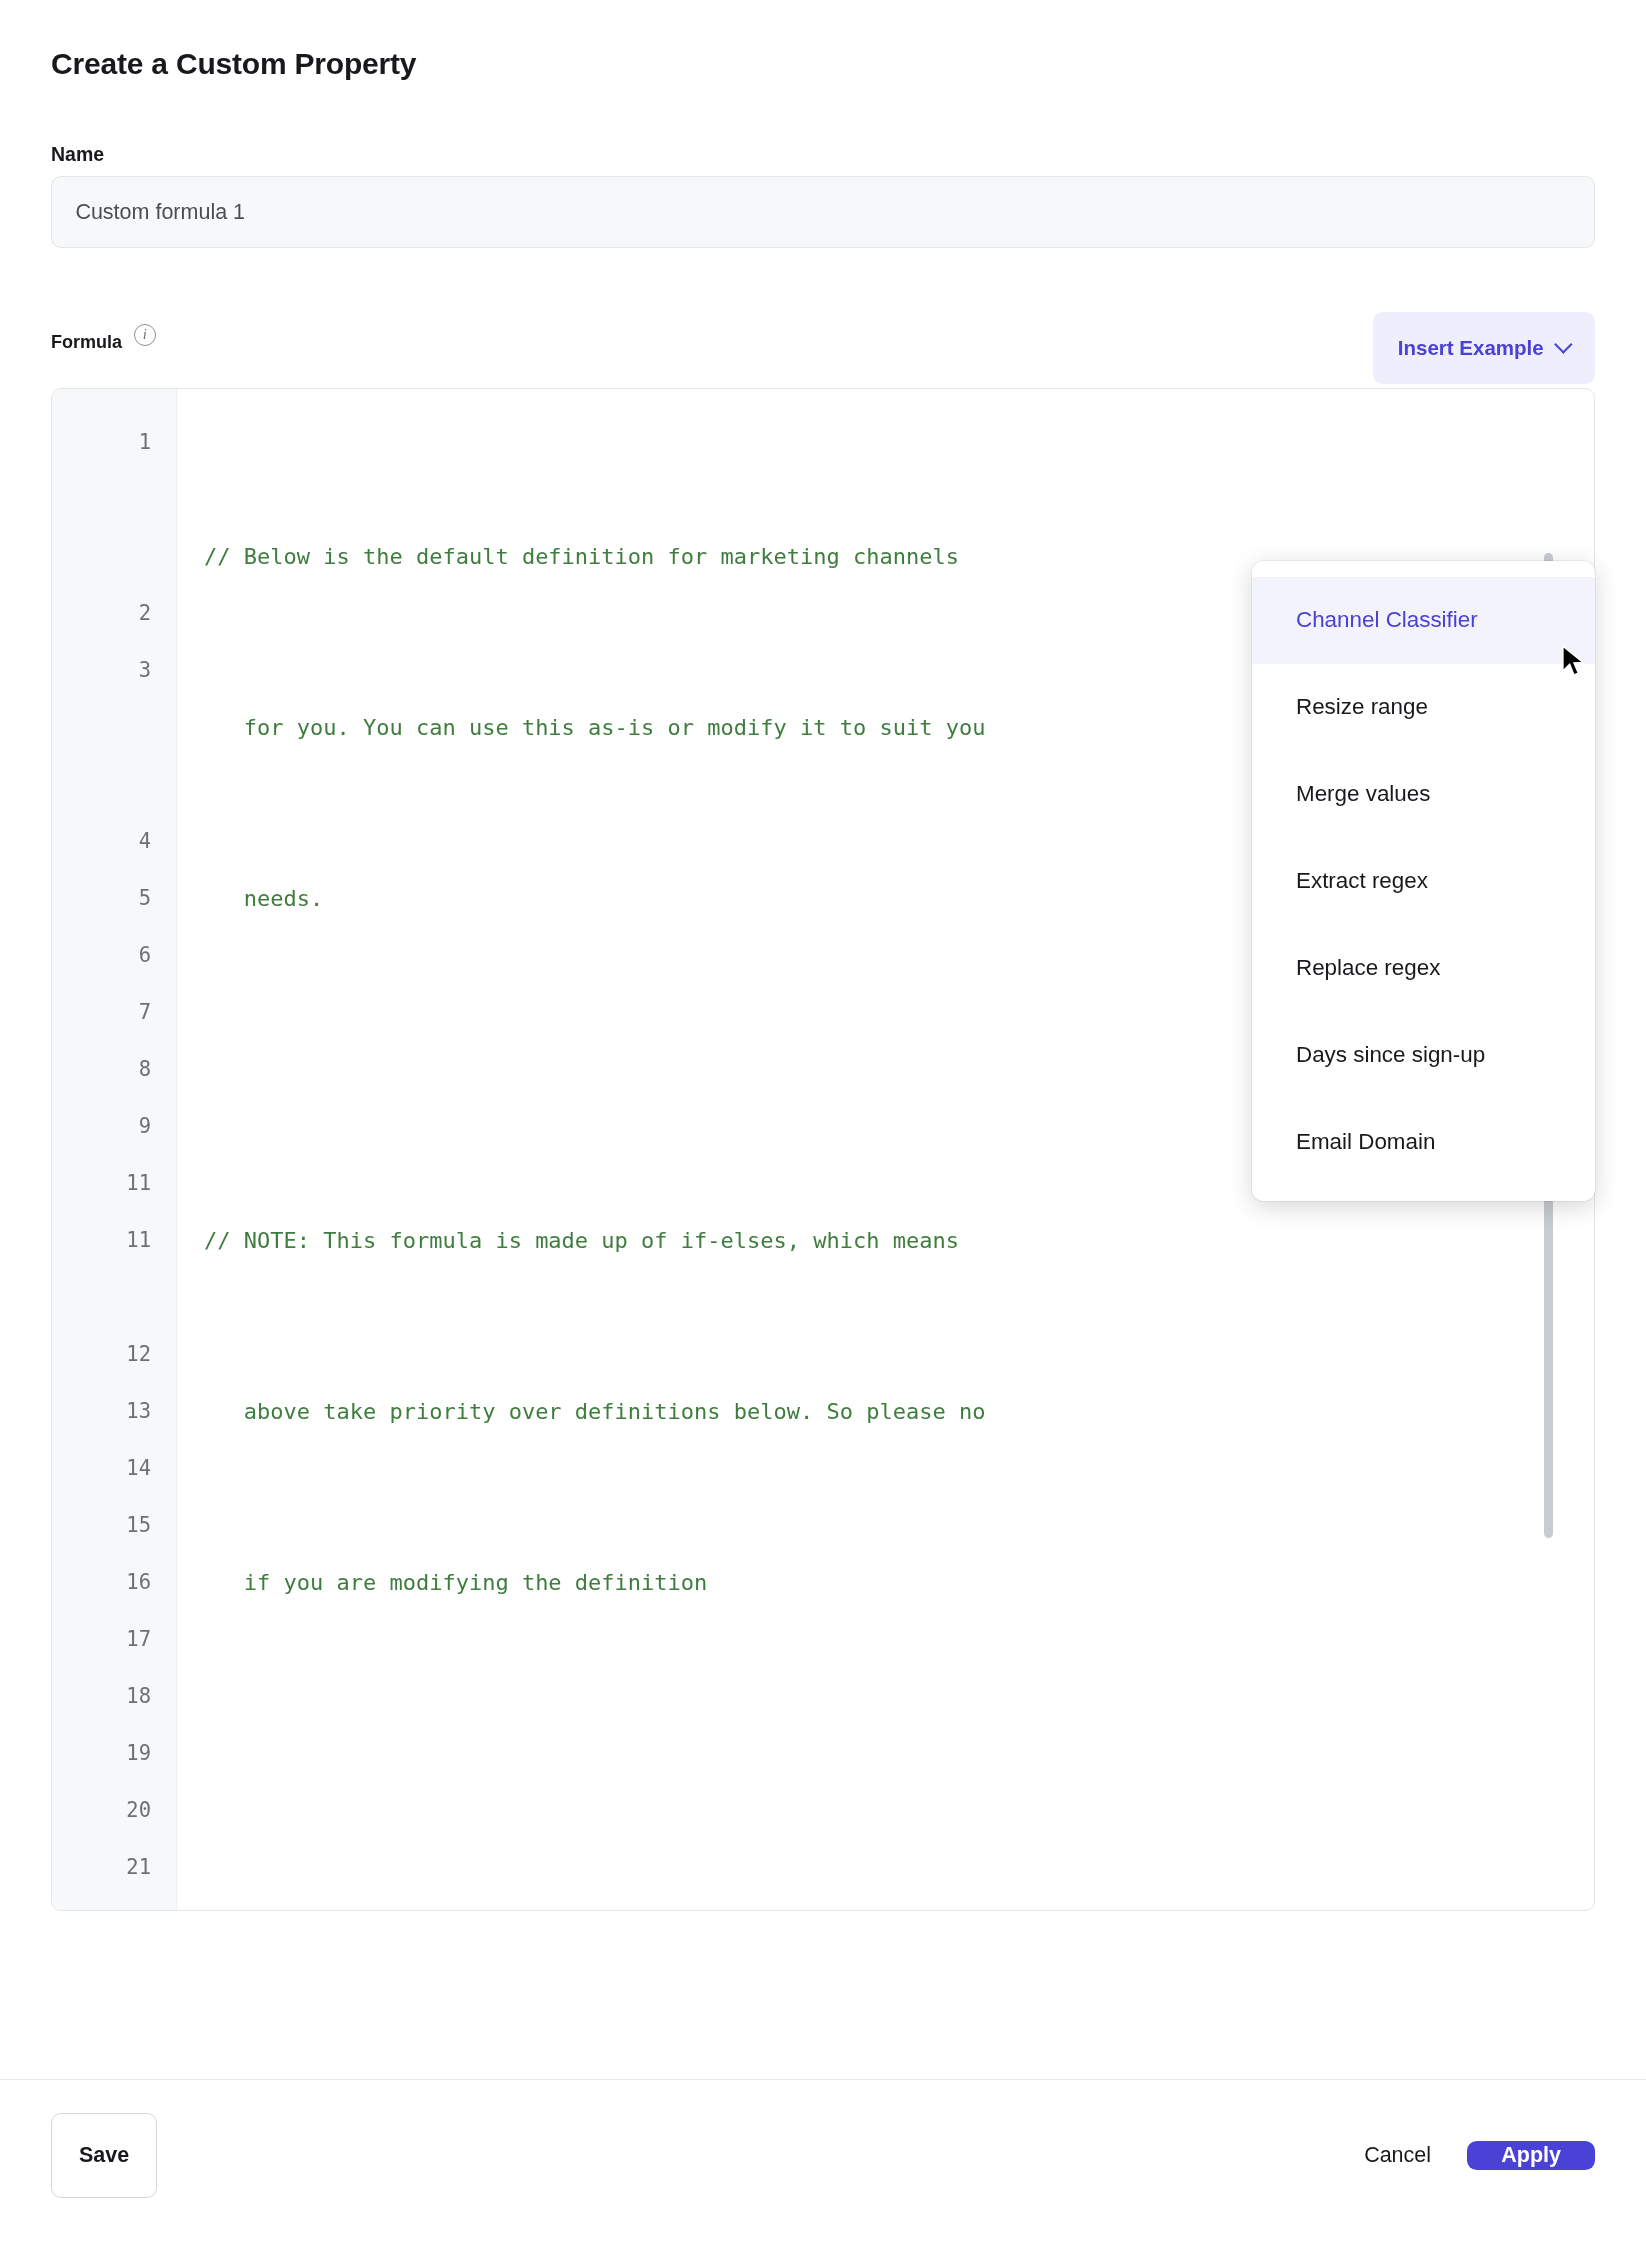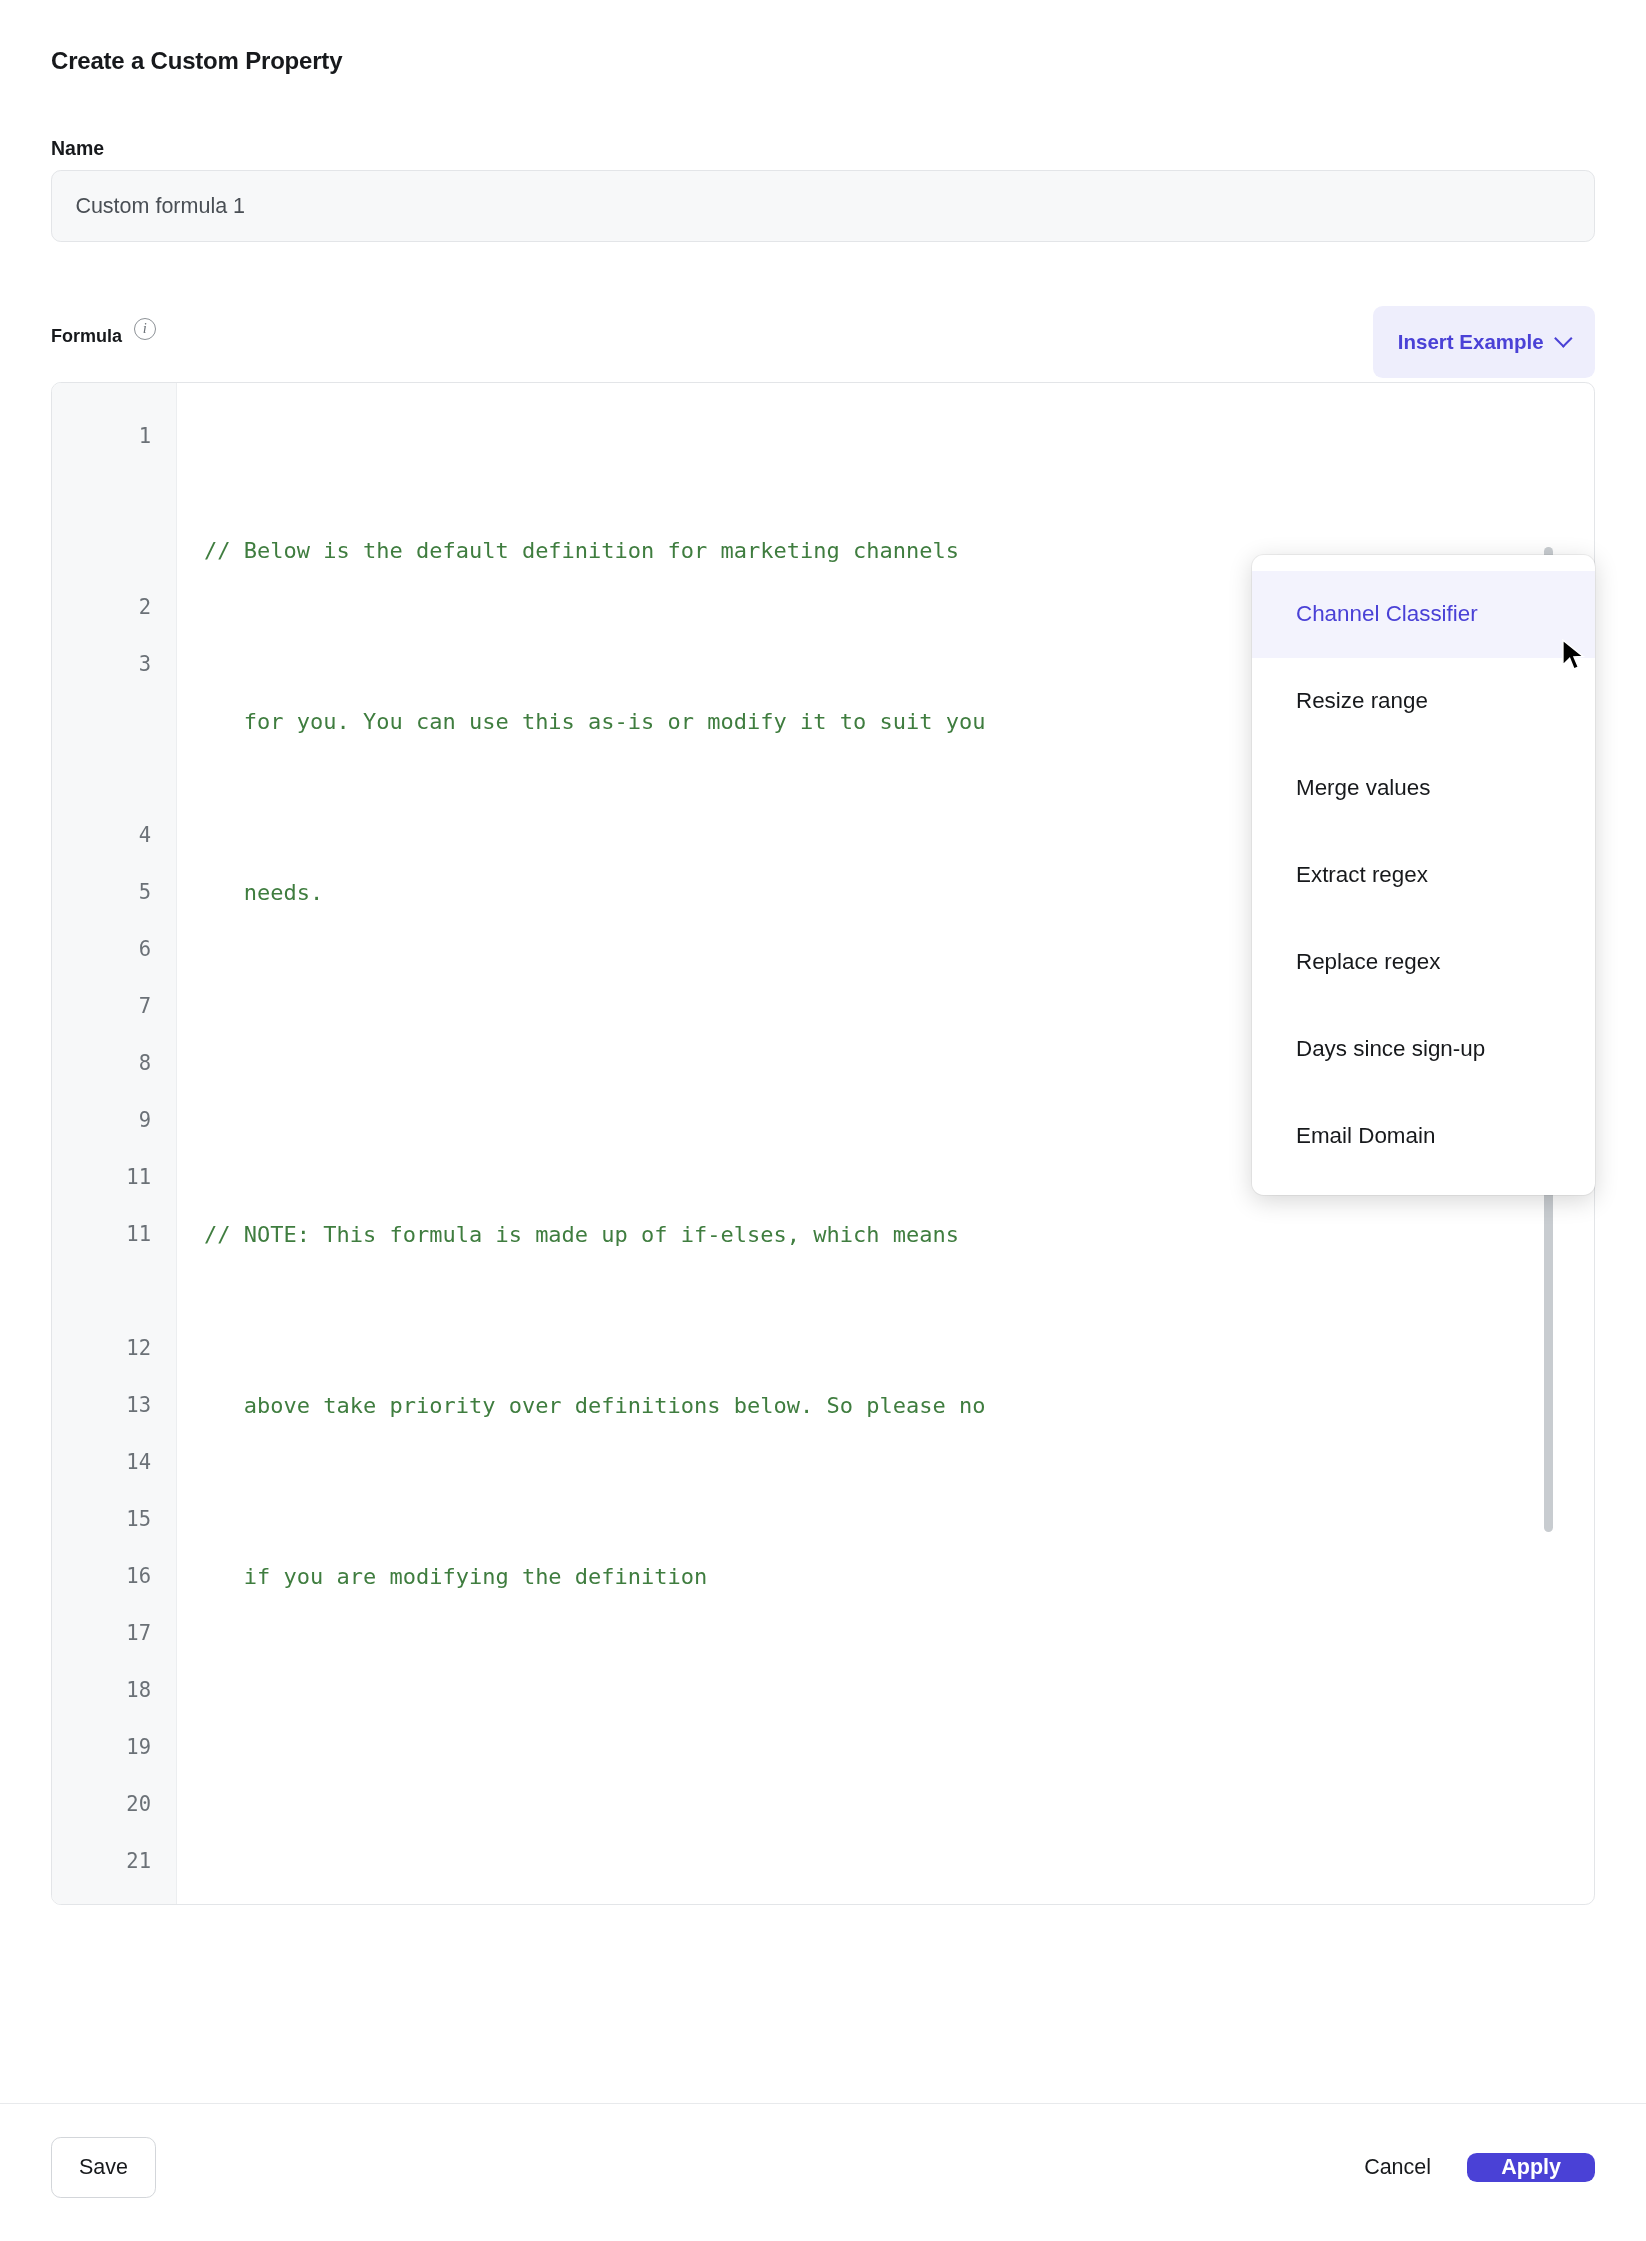--- a/index.html
+++ b/index.html
@@ -19,21 +19,21 @@
     width: 1646px; height: 2241px;
     background: #ffffff;
     border-radius: 17.6px;
     display: flex;
     flex-direction: column;
   }
   .modal-header {
     padding: 47px 51px 0 51px;
   }
   .modal-title {
-    font-size: 24px;
+    font-size: 30px;
     font-weight: bold;
     color: #17191c;
     letter-spacing: -0.2px;
   }
   .modal-body {
     flex: 1 1 auto;
     padding: 0 51px;
     position: relative;
     overflow: hidden;
   }
@@ -197,22 +197,22 @@
     font-family: "Liberation Sans", sans-serif;
     font-size: 21.5px;
     border-radius: 9.8px;
     cursor: pointer;
     border: 1px solid transparent;
   }
   .btn-save {
     background: #ffffff;
     border: 1px solid #d3d6da;
     color: #17191c;
-    padding: 17px 27px;
-    font-weight: normal;
+    padding: 29px 27px;
+    font-weight: bold;
   }
   .spacer { flex: 1 1 auto; }
   .btn-cancel {
     background: transparent;
     color: #17191c;
     padding: 15.6px 21.5px;
     margin-right: 13.7px;
   }
   .btn-apply {
     background: #4a41d6;

